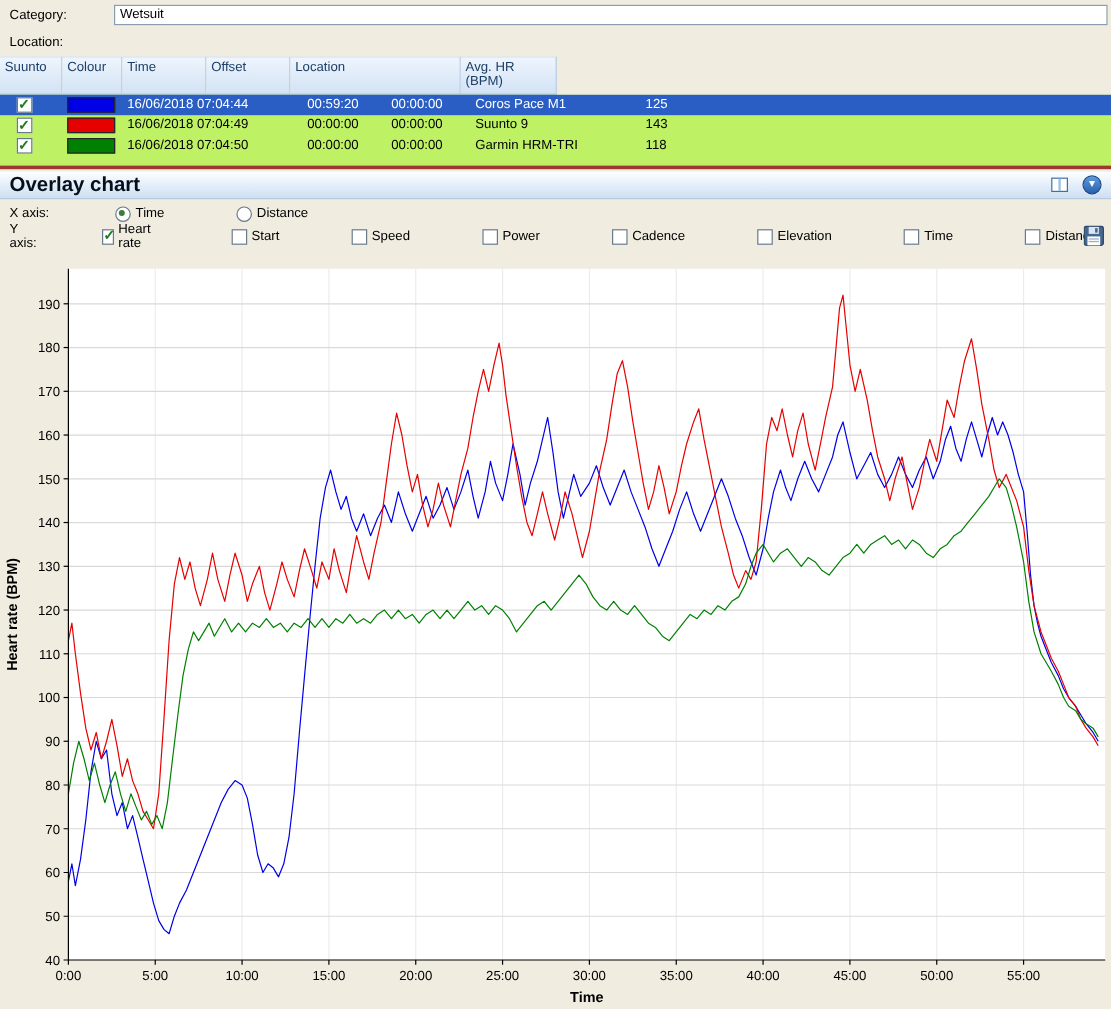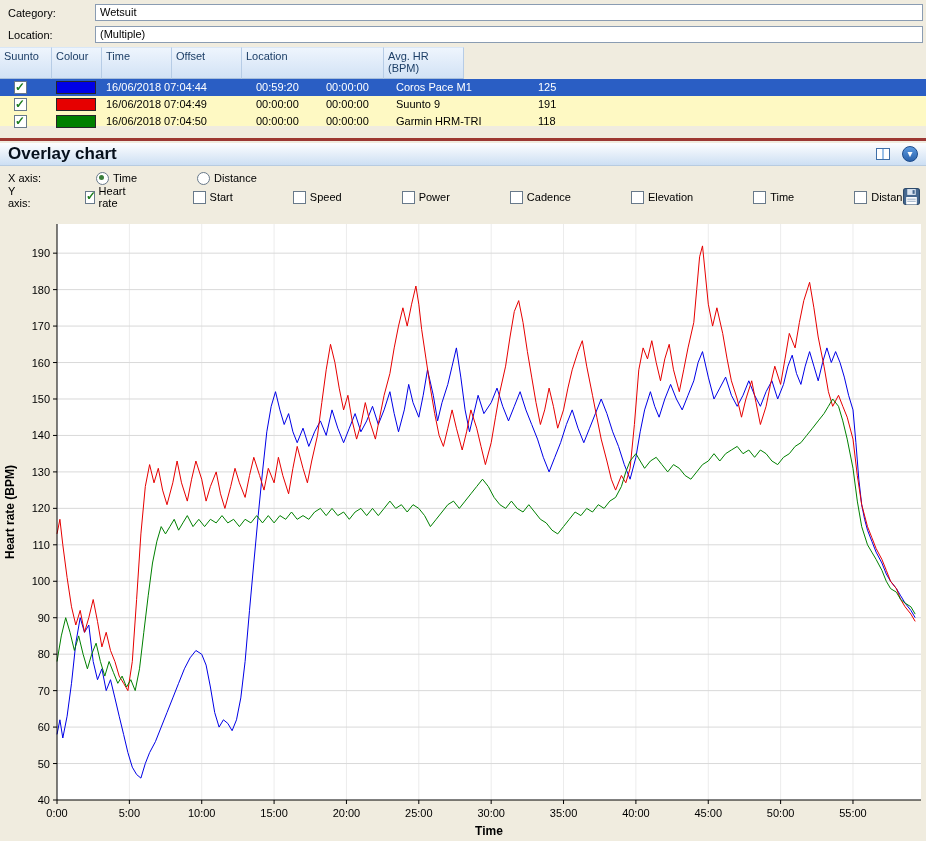--- a/index.html
+++ b/index.html
@@ -16,21 +16,21 @@
   .thead { position:absolute; top:47px; left:0; width:926px; height:32px; display:flex; }
   .th {
     box-sizing:border-box; padding:2px 4px; color:#1c3e66;
     background:linear-gradient(#eef5fd,#d2e2f5);
     border-right:1px solid #b6cce6; border-bottom:1px solid #a6bedb; border-top:1px solid #d9e7f7;
     overflow:hidden;
   }
   .c-visible{width:52px}.c-colour{width:50px}.c-start{width:150px}.c-time{width:70px}
   .c-offset{width:70px}.c-location{width:142px}.c-avghr{width:80px}
   .th-filler{flex:1; background:transparent;}
-  .tbody { position:absolute; top:79px; left:0; width:926px; height:47px; background:#fef9c3; }
+  .tbody { position:absolute; top:79px; left:0; width:926px; height:59px; background:#bef264; }
   .trow { display:flex; height:17px; line-height:17px; }
   .trow.selected { background:#2a5ec4; color:#fff; }
   .td { box-sizing:border-box; padding:0 4px; overflow:hidden; white-space:nowrap; }
   .swatch { display:block; width:40px; height:13px; margin-top:2px; border:1px solid #26272b; box-sizing:border-box; }
   
   .cb { display:inline-block; width:11px; height:11px; background:#fff; border:1px solid #68798a; position:relative; box-sizing:content-box; }
   .cb.checked::after { content:"\2713"; position:absolute; left:0px; top:-3px; font-size:12px; font-weight:bold; color:#1e7d1e; }
   .radio { display:inline-block; width:11px; height:11px; background:#fff; border:1px solid #68798a; border-radius:50%; position:relative; }
   .radio.checked::after { content:""; position:absolute; left:2px; top:2px; width:5px; height:5px; border-radius:50%; background:#3a7e3a; }
   .cell-cb { margin-left:10px; margin-top:2px; }
@@ -60,21 +60,20 @@
 </style>
 </head>
 <body>
 
 <div class="app">
 
   <div class="form-label" style="top:7px;text-align:right;">Category:</div>
   <div class="field" style="top:4px;"><span>Wetsuit</span></div>
 
   <div class="form-label" style="top:29px;">Location:</div>
-  <div class="field" style="top:26px;"><span>(Multiple)</span></div>
 
   <div class="thead">
     <div class="th c-visible">Suunto</div>
     <div class="th c-colour">Colour</div>
     <div class="th c-time">Time</div>
     <div class="th c-offset">Offset</div>
     <div class="th c-location">Location</div>
     <div class="th c-avghr">Avg. HR (BPM)</div>
     <div class="th-filler"></div>
   </div>
@@ -95,21 +94,21 @@
 
     <div class="trow">
       <div class="td c-visible"><span class="cb cell-cb checked"></span></div>
       <div class="td c-colour">
           <span class="swatch" style="background-color: rgb(230, 0, 0);"></span>
         </div>
       <div class="td c-start">16/06/2018 07:04:49</div>
       <div class="td c-time">00:00:00</div>
       <div class="td c-offset">00:00:00</div>
       <div class="td c-location">Suunto 9</div>
-      <div class="td c-avghr">191</div>
+      <div class="td c-avghr">143</div>
     </div>
 
     <div class="trow">
       <div class="td c-visible"><span class="cb cell-cb checked"></span></div>
       <div class="td c-colour">
           <span class="swatch" style="background-color: rgb(0, 128, 0);"></span>
         </div>
       <div class="td c-start">16/06/2018 07:04:50</div>
       <div class="td c-time">00:00:00</div>
       <div class="td c-offset">00:00:00</div>

